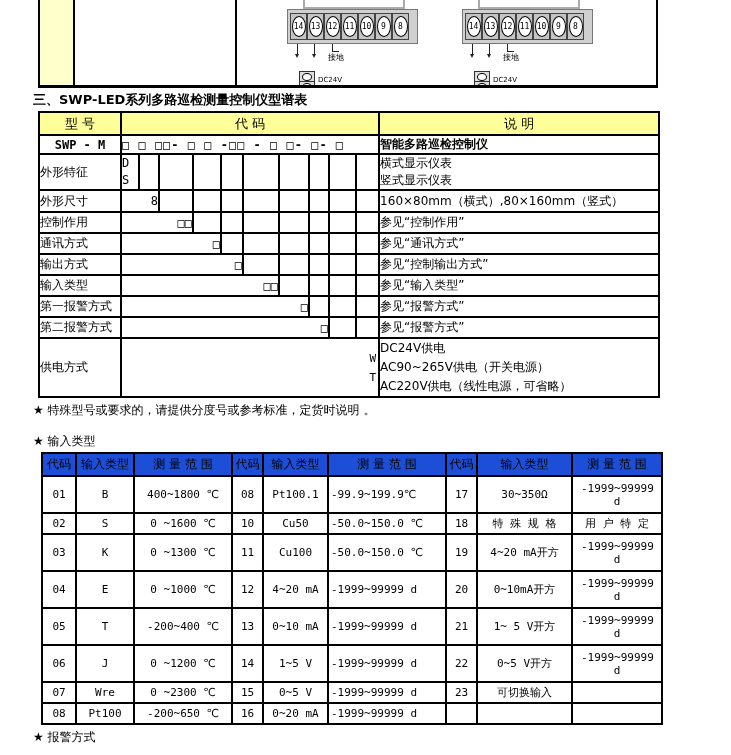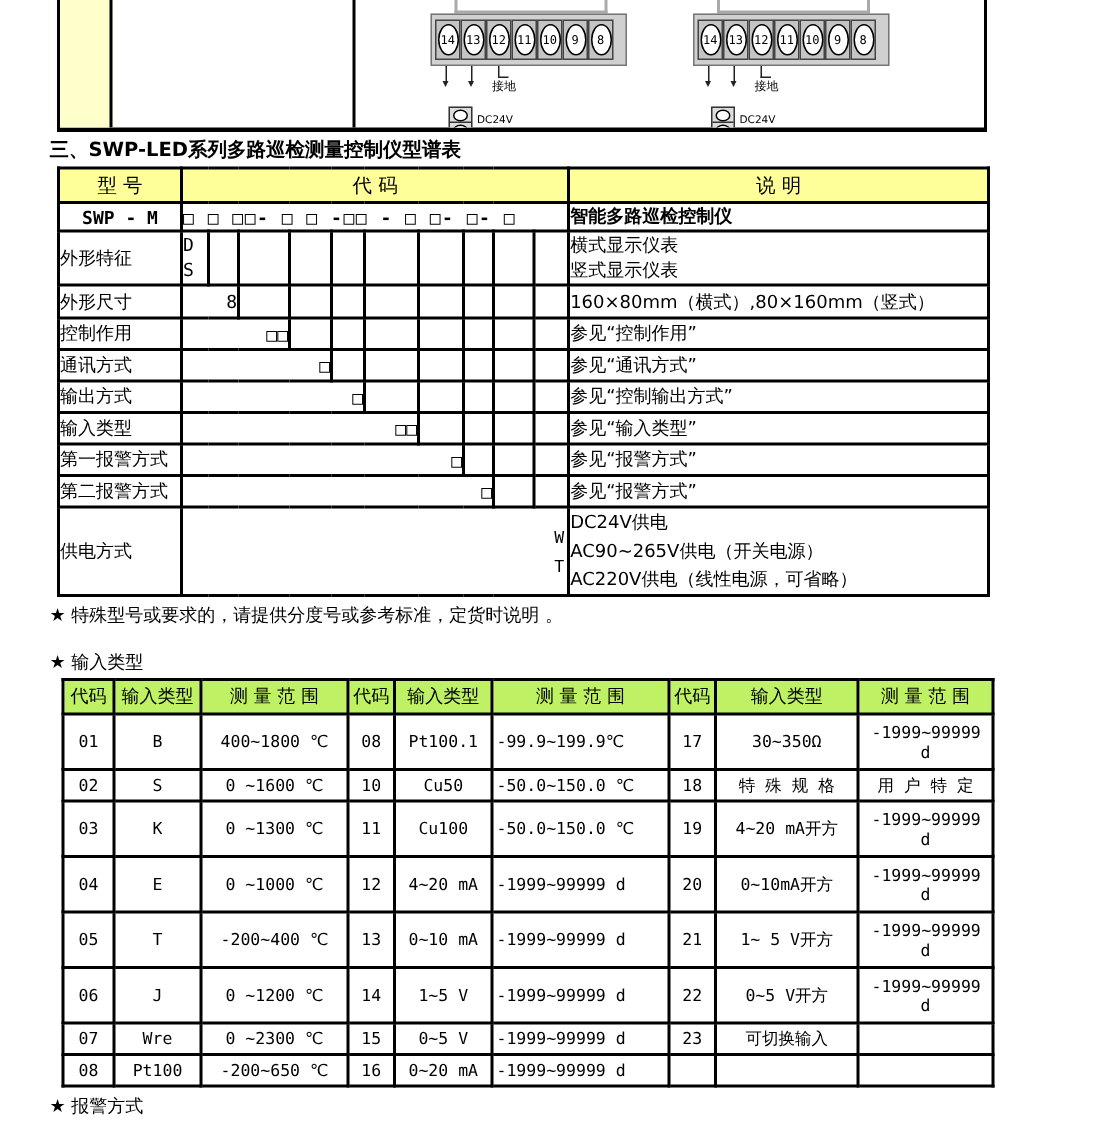--- a/index.html
+++ b/index.html
@@ -44,21 +44,21 @@
   .code-ds div{height:17px;line-height:17px;}
   .desc{text-align:left;padding-left:3px;}
   .desc div{line-height:17px;}
   .rh19{height:19px;font-weight:bold;} .rh21{height:21px;} .rh22{height:22px;} .rh36{height:36px;} .rh37{height:37px;} .rh58{height:58px;}
   .l19 div{line-height:19px;}
   .pw-code div{line-height:19px;text-align:right;padding-right:2px;font-family:"DejaVu Sans Mono",monospace;font-size:11px;}
 
   
   .input-table{margin-left:41px;width:620px;}
   .input-table td{border:2px solid #000;font-size:11px;text-align:center;padding:0 2px;overflow:hidden;box-sizing:border-box;font-family:"DejaVu Sans Mono","DejaVu Sans",monospace;}
-  .input-table thead td{background:#bef264;height:23px;font-size:12px;font-family:"DejaVu Sans","Liberation Sans",sans-serif;}
+  .input-table thead td{background:#1d4ed8;height:23px;font-size:12px;font-family:"DejaVu Sans","Liberation Sans",sans-serif;}
   .input-table td.c5{text-align:left;padding-left:2px;white-space:nowrap;}
   .input-table td.c8{padding:0 8px;}
 </style>
 </head>
 <body>
 
 <div class="top-table">
   <div class="top-cell-yellow"></div>
   <div class="top-cell-white"></div>
   <div class="diagram-area">

